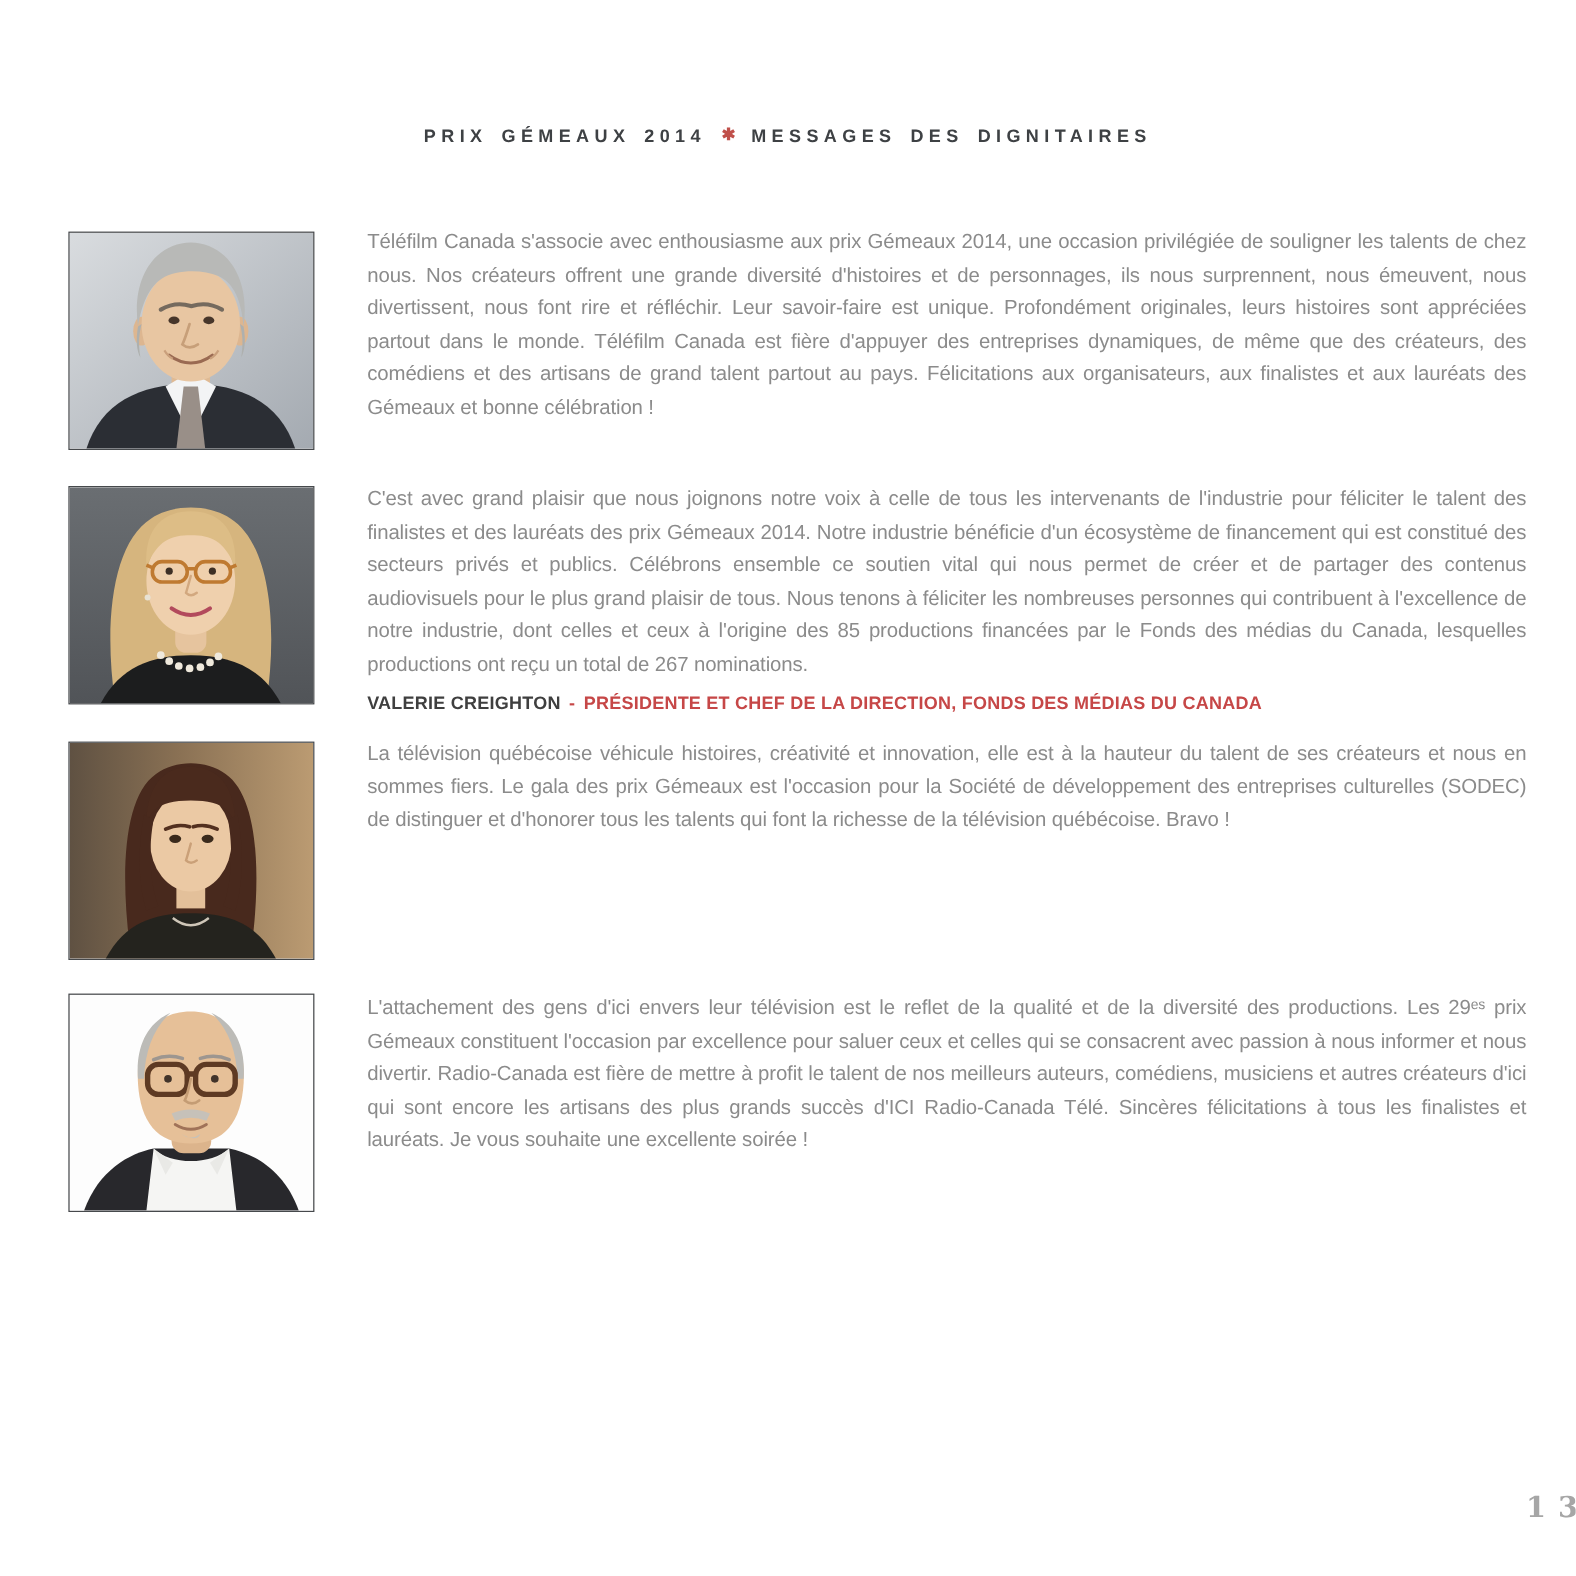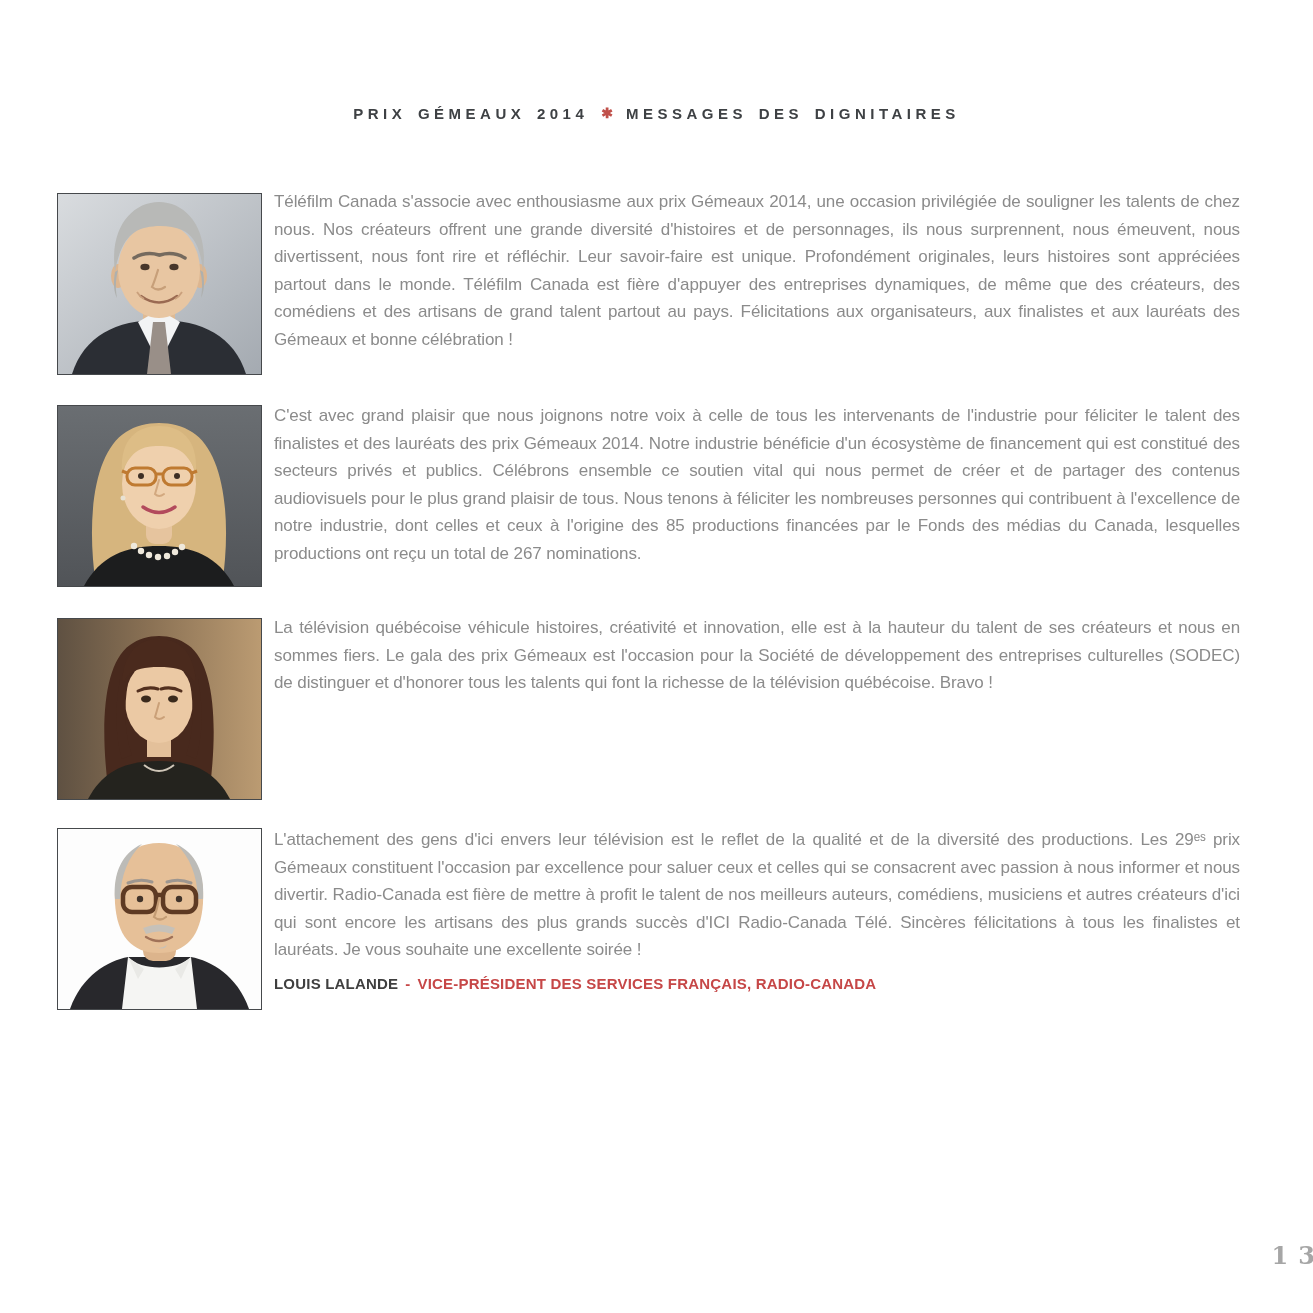--- a/index.html
+++ b/index.html
@@ -27,21 +27,21 @@
   }
 
   
   .message { position: absolute; left: 0; width: 100%; }
   .photo {
     position: absolute; left: 57px; width: 203px; height: 180px;
     border: 1px solid #46494c; box-sizing: content-box;
     line-height: 0; overflow: hidden; background: #e8e8e8;
   }
   .photo svg { display: block; }
-  .textcol { position: absolute; left: 274px; width: 966px; top: 0; }
+  .textcol { position: absolute; left: 306px; width: 966px; top: 0; }
   .para {
     margin: 0;
     font-size: 17px; line-height: 27.5px;
     letter-spacing: -0.1px;
     color: #8b8b8b;
     text-align: justify;
   }
   .byline {
     margin: 8px 0 0 0;
     font-size: 15px; line-height: 23px; font-weight: bold;
@@ -140,20 +140,23 @@
           <circle cx="100" cy="151" r="3.2"></circle>
             <circle cx="109" cy="150" r="3.2"></circle>
             <circle cx="117" cy="146" r="3.2"></circle>
           <circle cx="124" cy="141" r="3.2"></circle>
         </g>
         <circle cx="65" cy="92" r="2.5" fill="#e8e2d4"></circle>
       </svg>
     </div>
     <div class="textcol">
       <p class="para">C'est avec grand plaisir que nous joignons notre voix à celle de tous les intervenants de l'industrie pour féliciter le talent des finalistes et des lauréats des prix Gémeaux 2014. Notre industrie bénéficie d'un écosystème de financement qui est constitué des secteurs privés et publics. Célébrons ensemble ce soutien vital qui nous permet de créer et de partager des contenus audiovisuels pour le plus grand plaisir de tous. Nous tenons à féliciter les nombreuses personnes qui contribuent à l'excellence de notre industrie, dont celles et ceux à l'origine des 85 productions financées par le Fonds des médias du Canada, lesquelles productions ont reçu un total de 267 nominations.</p>
+      <p class="byline">
+        <span class="nm">VALERIE CREIGHTON</span><span class="sep">-</span><span class="ttl">PRÉSIDENTE ET CHEF DE LA DIRECTION, FONDS DES MÉDIAS DU CANADA</span>
+      </p>
     </div>
   </section>
 
   <section class="message" id="msg3">
     <div class="photo">
       <svg viewBox="0 0 203 180" width="203" height="180">
         <defs>
           <linearGradient id="bg3" x1="0" y1="0" x2="1" y2="0">
             <stop offset="0" stop-color="#5f5142"></stop>
               <stop offset="0.45" stop-color="#8a7154"></stop>
@@ -201,21 +204,18 @@
         <circle cx="82" cy="70" r="3.2" fill="#41332a"></circle>
         <circle cx="121" cy="70" r="3.2" fill="#41332a"></circle>
         <path d="M101 70 q-3 14 -5 18 q6 5 12 0" stroke="#c49c74" stroke-width="2.2" fill="none" stroke-linecap="round"></path>
         <path d="M85 99 q16 -7 32 0 l-3 6 q-13 -5 -26 0 Z" fill="#c6c1b9"></path>
         <path d="M88 108 q13 8 26 0" stroke="#a07258" stroke-width="2.4" fill="none" stroke-linecap="round"></path>
         <path d="M93 116 q8 6 16 0 q-3 7 -16 0 Z" fill="#c6c1b9"></path>
       </svg>
     </div>
     <div class="textcol">
       <p class="para">L'attachement des gens d'ici envers leur télévision est le reflet de la qualité et de la diversité des productions. Les 29ᵉˢ prix Gémeaux constituent l'occasion par excellence pour saluer ceux et celles qui se consacrent avec passion à nous informer et nous divertir. Radio-Canada est fière de mettre à profit le talent de nos meilleurs auteurs, comédiens, musiciens et autres créateurs d'ici qui sont encore les artisans des plus grands succès d'ICI Radio-Canada Télé. Sincères félicitations à tous les finalistes et lauréats. Je vous souhaite une excellente soirée !</p>
-      <p class="byline">
-        <span class="nm">LOUIS LALANDE</span><span class="sep">-</span><span class="ttl">VICE-PRÉSIDENT DES SERVICES FRANÇAIS, RADIO-CANADA</span>
-      </p>
     </div>
   </section>
 
   <div class="page-number">13</div>
 
 </div>
 
 </body></html>

